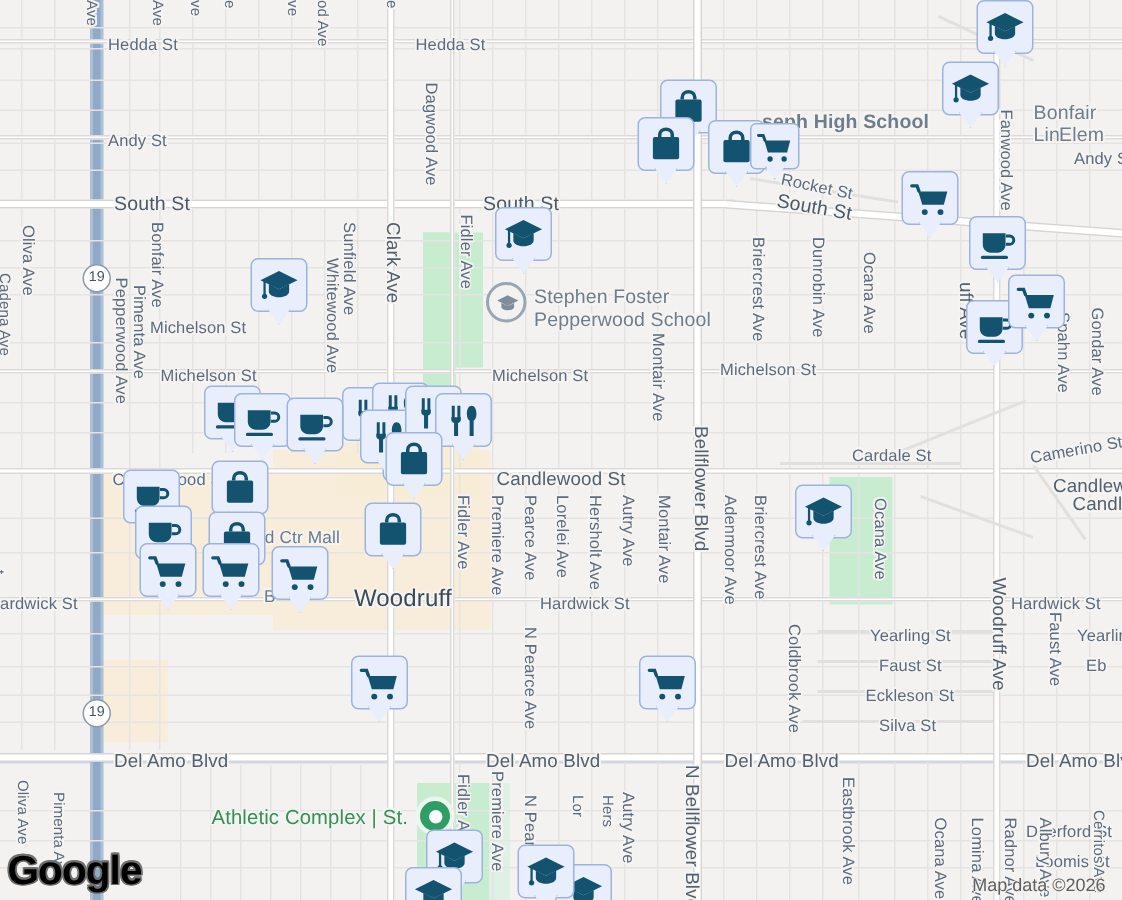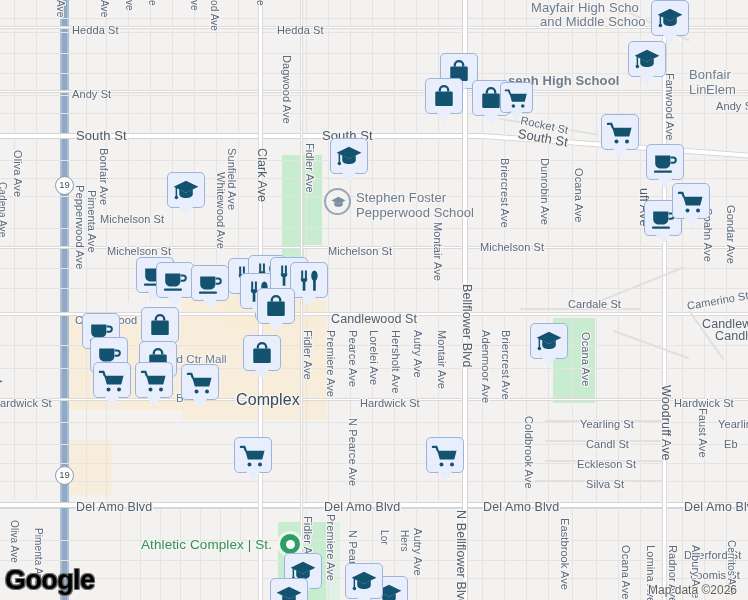--- a/index.html
+++ b/index.html
@@ -276,21 +276,21 @@
 
   <div class="lbl" style="left:568px;top:298px;">Cardale St</div>
   <div class="lbl tilt" style="left:686px;top:300px;transform:rotate(-10deg);">Camerino St</div>
 
   <div class="lbl" style="left:360px;top:397px;">Hardwick St</div>
   <div class="lbl" style="left:674px;top:397px;">Hardwick St</div>
   <div class="lbl" style="left:-8px;top:397px;">Hardwick St</div>
 
   <div class="lbl" style="left:580px;top:418px;">Yearling St</div>
   <div class="lbl" style="left:718px;top:418px;">Yearlin</div>
-  <div class="lbl" style="left:586px;top:438px;">Candl St</div>
+  <div class="lbl" style="left:586px;top:438px;">Faust St</div>
   <div class="lbl" style="left:724px;top:438px;">Eb</div>
   <div class="lbl" style="left:577px;top:458px;">Eckleson St</div>
   <div class="lbl" style="left:586px;top:478px;">Silva St</div>
 
   <div class="lbl big" style="left:76px;top:501px;">Del Amo Blvd</div>
   <div class="lbl big" style="left:324px;top:501px;">Del Amo Blvd</div>
   <div class="lbl big" style="left:483px;top:501px;">Del Amo Blvd</div>
   <div class="lbl big" style="left:684px;top:501px;">Del Amo Blv</div>
 
   <div class="lbl" style="left:684px;top:549px;">Deerford St</div>
@@ -347,31 +347,29 @@
   <div class="lbl vert" style="left:220px;top:0px;font-size:10px;">od Ave</div>
   <div class="lbl vert" style="left:266px;top:0px;font-size:10px;">e</div>
   <div class="lbl vert" style="left:8px;top:182px;font-size:10px;">Cadena Ave</div>
   <div class="lbl vert" style="left:20px;top:520px;font-size:10px;">Oliva Ave</div>
   <div class="lbl vert" style="left:44px;top:528px;font-size:10px;">Pimenta Ave</div>
   <div class="lbl vert" style="left:4px;top:380px;font-size:10px;">t</div>
   <div class="lbl vert" style="left:390px;top:530px;font-size:10px;">Lor</div>
   <div class="lbl vert" style="left:410px;top:530px;font-size:10px;">Hers</div>
   <div class="lbl vert" style="left:737px;top:540px;font-size:10px;">Cerritos Ave</div>
 
-  <div class="lbl poi" style="left:531px;top:0px;width:150px;">Mayfair High Scho</div>
-  <div class="lbl poi" style="left:540px;top:14px;width:150px;">and Middle Schoo</div>
   <div class="lbl poi" style="left:508px;top:73px;font-weight:bold;">seph High School</div>
   <div class="lbl poi" style="left:689px;top:67px;">Bonfair Lin</div>
   <div class="lbl poi" style="left:706px;top:82px;">Elem</div>
   <div class="lbl poi" style="left:356px;top:190px;">Stephen Foster</div>
   <div class="lbl poi" style="left:356px;top:205px;">Pepperwood School</div>
   <div class="lbl green" style="left:141px;top:537px;">Athletic Complex | St.</div>
   <div class="lbl" style="left:170px;top:353px;font-size:11.5px;color:#6b7a88;">od Ctr Mall</div>
   <div class="lbl" style="left:176px;top:392px;font-size:11.5px;color:#6b7a88;">B</div>
-  <div class="lbl place" style="left:236px;top:394px;">Complex</div>
+  <div class="lbl place" style="left:236px;top:394px;">Woodruff</div>
 
   <div class="circlepin" style="left:324px;top:188px;">
     <svg width="17" height="17" viewBox="0 0 24 24">
       <path d="M12 4 L22 9 L12 14 L2 9 Z" fill="#7d8d9c"></path>
       <path d="M6 11.2 V15 C6 16.8 8.7 18 12 18 C15.3 18 18 16.8 18 15 V11.2 L12 14.2 Z" fill="#7d8d9c"></path>
     </svg>
   </div>
   <div class="circlepin green-ring" style="left:277px;top:531px;width:26px;height:26px;"></div>
 
   <div class="pin" style="left:167px;top:172px;">

